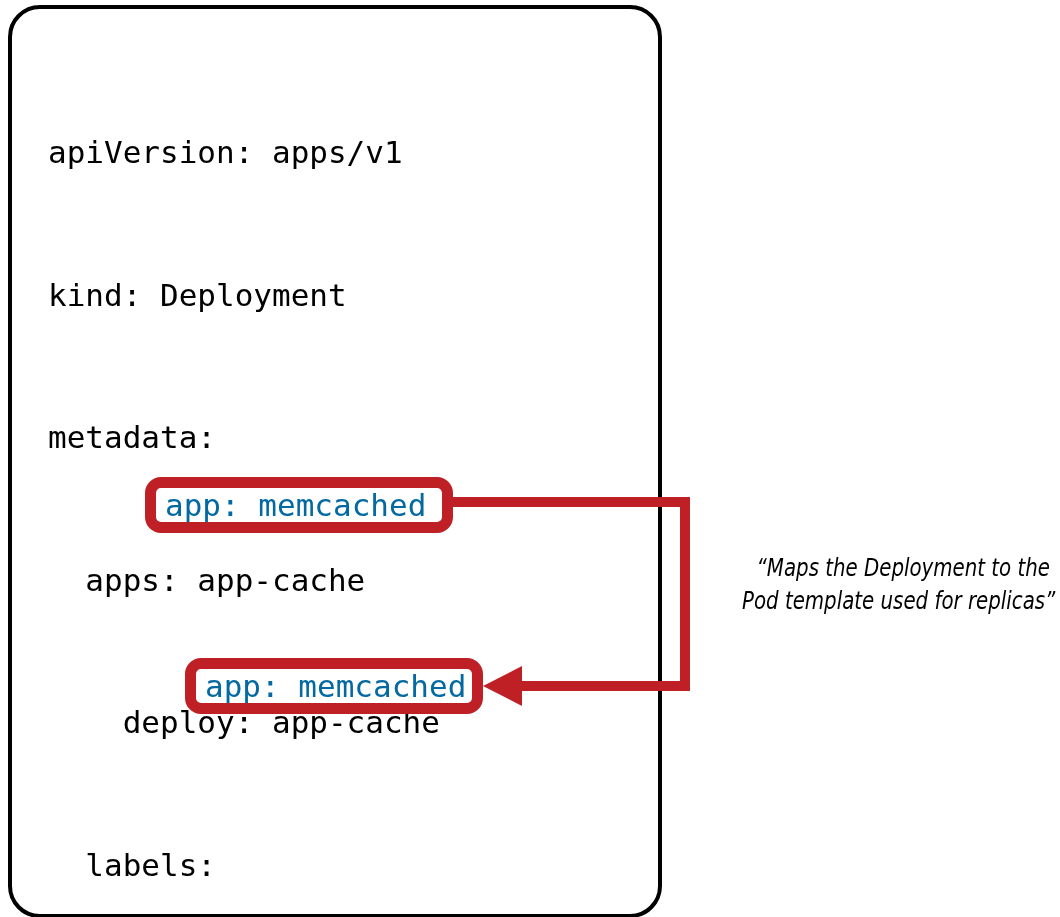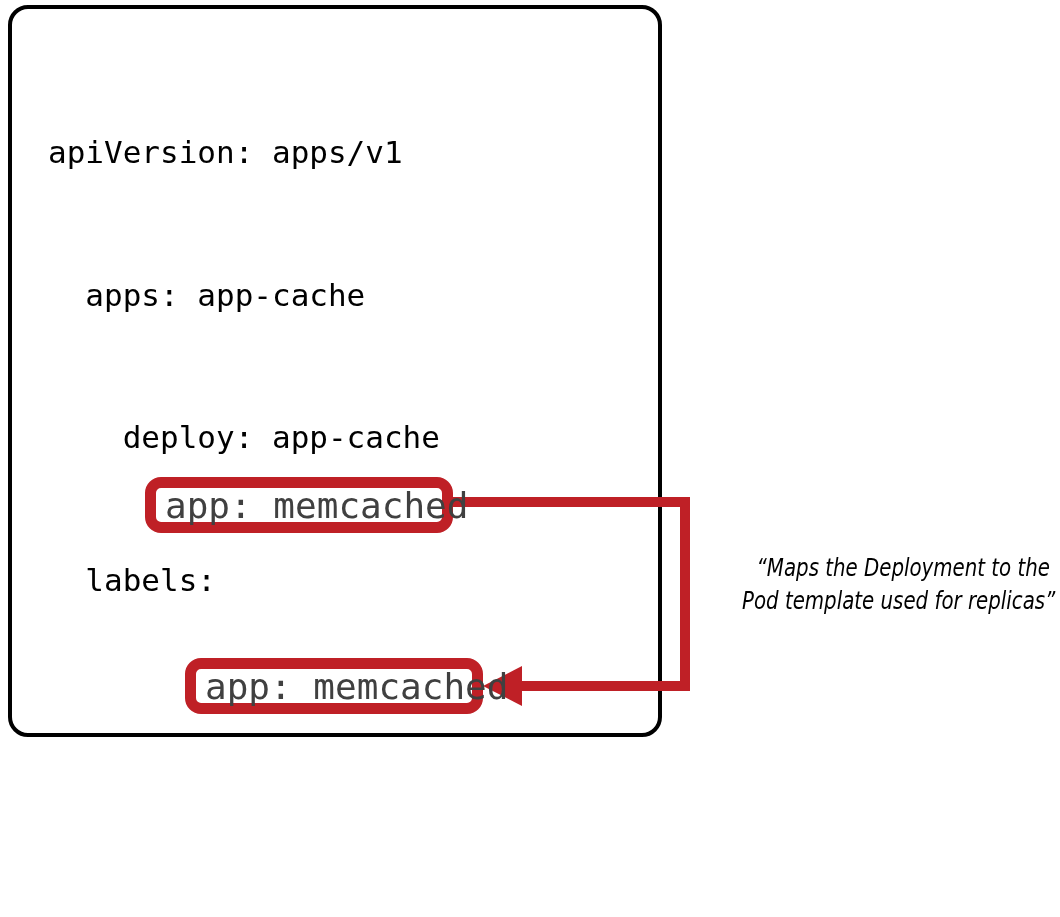--- a/index.html
+++ b/index.html
@@ -15,24 +15,24 @@
     overflow: hidden;
     font-family: "DejaVu Sans", sans-serif;
   }
 
   
   #manifest-panel {
     position: absolute;
     left: 8px;
     top: 5px;
     width: 654px;
-    height: 732px;
+    height: 913px;
     box-sizing: border-box;
     border: 4px solid #000000;
-    border-radius: 20px;
+    border-radius: 32px;
     background: #ffffff;
   }
 
   
   #yaml-code {
     position: absolute;
     left: 36px;
     top: 25px;
     width: 620px;
     font-family: "DejaVu Sans Mono", monospace;
@@ -53,23 +53,23 @@
     box-sizing: border-box;
     border: 11px solid #BF2026;
     border-radius: 16px;
     background: #ffffff;
     display: flex;
     align-items: center;
     z-index: 5;
   }
   .hl-box .hl-text {
     font-family: "DejaVu Sans Mono", monospace;
-    font-size: 36px;
+    font-size: 31px;
     line-height: 31px;
-    color: #404040;
+    color: #0369a1;
     white-space: pre;
     padding-left: 9px;
   }
   #hl-box-selector {
     left: 145px;
     top: 477px;
     width: 308px;
     height: 56px;
   }
   #hl-box-template {
@@ -111,20 +111,22 @@
   #annotation .ann-line { display: block; white-space: nowrap; }
 </style>
 </head>
 <body>
 
 <div id="canvas">
 
   <div id="manifest-panel">
     <div id="yaml-code">
       <div class="line">apiVersion: apps/v1</div>
+      <div class="line">kind: Deployment</div>
+      <div class="line">metadata:</div>
       <div class="line">  apps: app-cache</div>
       <div class="line">    deploy: app-cache</div>
       <div class="line">  labels:</div>
       
       
       
       
       
       
       

